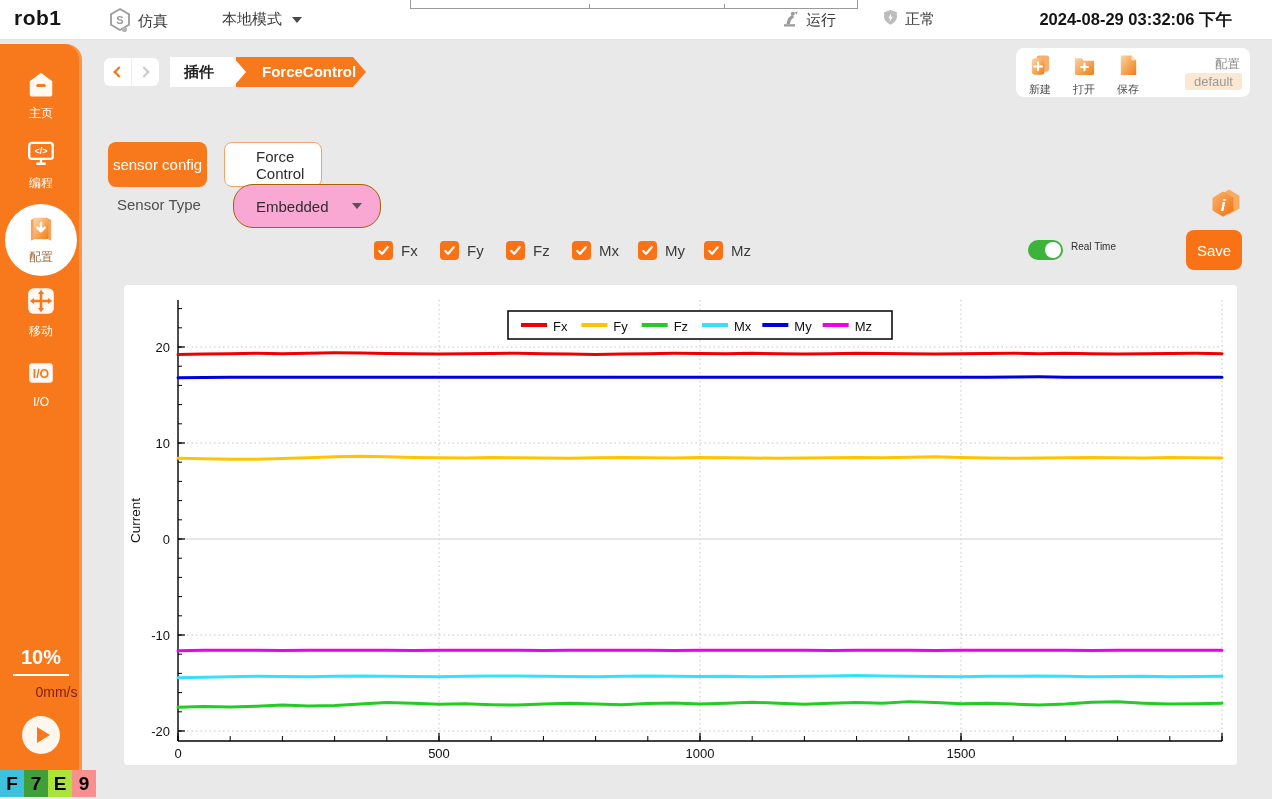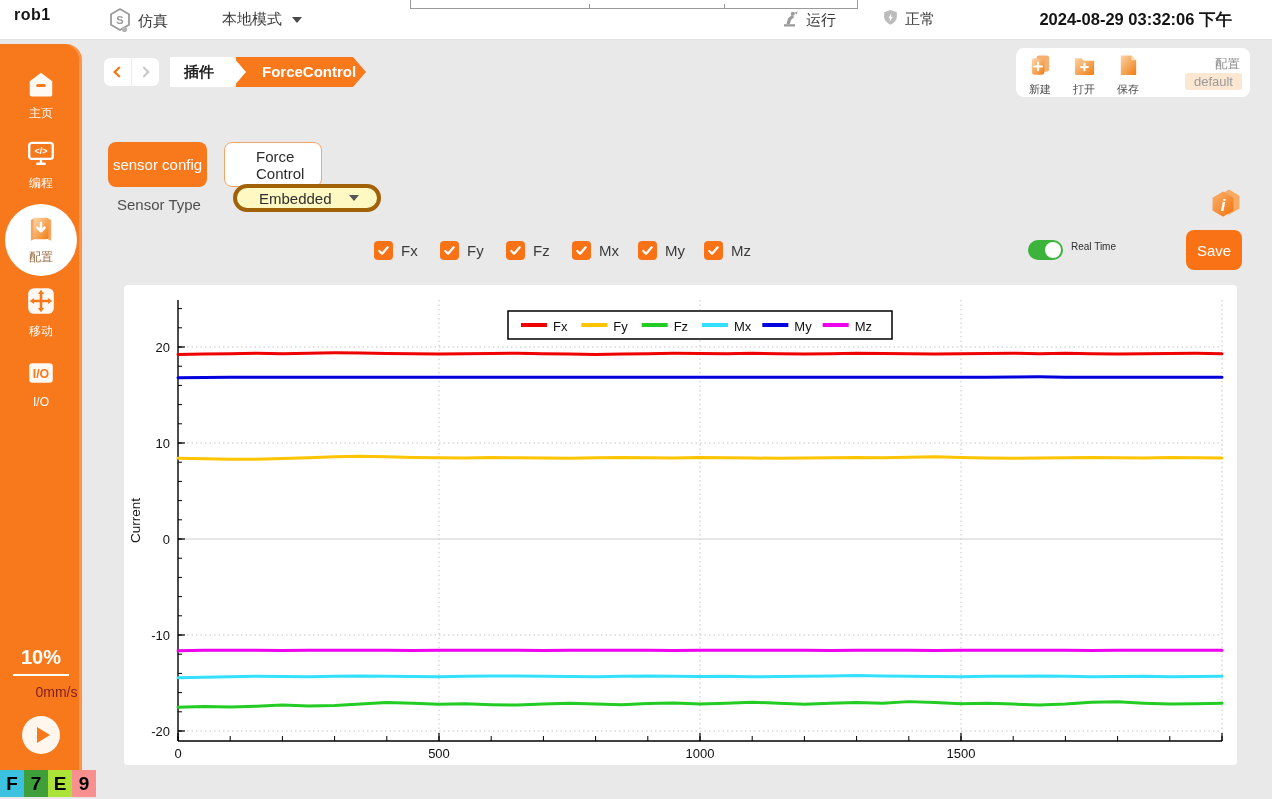--- a/index.html
+++ b/index.html
@@ -2,21 +2,21 @@
 <html><head>
 <meta charset="utf-8">
 <style>
   html,body{margin:0;padding:0;background:#d7d7d7;}
   *{box-sizing:border-box;font-family:"Liberation Sans","DejaVu Sans",sans-serif;}
   #app{position:relative;width:1272px;height:799px;background:#e9e9e9;overflow:hidden;margin:0 auto;}
   .abs{position:absolute;}
 
   
   .topbar{left:0;top:0;width:1272px;height:40px;background:#fff;border-bottom:1px solid #e2e2e2;}
-  .logo{left:14px;top:6px;font-size:16px;font-weight:bold;color:#151515;letter-spacing:.5px;}
+  .logo{left:14px;top:6px;font-size:21px;font-weight:bold;color:#151515;letter-spacing:.5px;}
   .tb-group{display:flex;align-items:center;gap:6px;font-size:15px;color:#3a3a3a;}
   .top-partial{left:410px;top:0;width:448px;height:9px;background:#fff;border:1px solid #9a9a9a;border-top:none;}
   .top-partial .mark{position:absolute;bottom:0;width:1px;height:4px;background:#9a9a9a;}
   .caret-down{display:inline-block;width:0;height:0;border-left:5px solid transparent;border-right:5px solid transparent;border-top:6px solid #4a4a4a;margin-left:4px;}
   .timestamp{right:40px;top:9px;font-size:16.5px;font-weight:bold;color:#141414;}
 
   
   .sidebar{left:0;top:44px;width:82px;height:726px;background:#f8781c;border-radius:0 16px 0 0;box-shadow:inset -3px 0 0 rgba(255,255,255,.22);}
   .sb-item{position:absolute;left:0;width:82px;text-align:center;cursor:pointer;}
   .sb-label{font-size:12px;color:#fff;margin-top:3px;}
@@ -49,21 +49,21 @@
   .cfg-label{position:absolute;right:10px;top:8px;font-size:12.5px;color:#8b8b8b;}
   .cfg-badge{position:absolute;right:8px;top:25px;background:#fbe7d2;color:#9a9a9a;font-size:13px;padding:1px 9px;border-radius:3px;cursor:pointer;}
 
   
   .tab{position:absolute;top:122px;height:45px;border-radius:8px;font-size:15px;display:flex;align-items:center;justify-content:center;cursor:pointer;margin-top:20px;}
   .tab.active{left:108px;width:99px;background:#f8781c;color:#fff;}
   .tab.inactive{left:224px;width:98px;background:#fff;border:1px solid #f5a468;color:#2d2d2d;padding-left:31px;}
 
   
   .sensor-label{left:117px;top:196px;font-size:15px;color:#4f4f4f;text-align:center;}
-  .dropdown{left:233px;top:184px;width:148px;height:28px;background:#fef9c3;border:4px solid #a16207;border-radius:20px;display:flex;align-items:center;cursor:pointer;}
+  .dropdown{left:233px;top:184px;width:148px;height:44px;background:#f9a8d4;border:1px solid #a16207;border-radius:20px;display:flex;align-items:center;cursor:pointer;}
   .dropdown .dd-text{margin-left:22px;font-size:15px;color:#2e2e2e;}
   .dd-caret{margin-left:auto;margin-right:18px;width:0;height:0;border-left:5px solid transparent;border-right:5px solid transparent;border-top:6px solid #555;}
   .info-btn{left:1205px;top:185px;cursor:pointer;}
 
   
   .chk-group{position:absolute;top:241px;display:flex;align-items:center;gap:8px;cursor:pointer;}
   .chk-box{width:19px;height:19px;border-radius:4px;background:#f97316;display:flex;align-items:center;justify-content:center;}
   .chk-label{font-size:15px;color:#3c3c3c;}
   .toggle{left:1028px;top:240px;width:35px;height:20px;border-radius:10px;background:#3cb43c;cursor:pointer;}
   .toggle .knob{position:absolute;right:2px;top:2px;width:16px;height:16px;border-radius:50%;background:#fff;}

